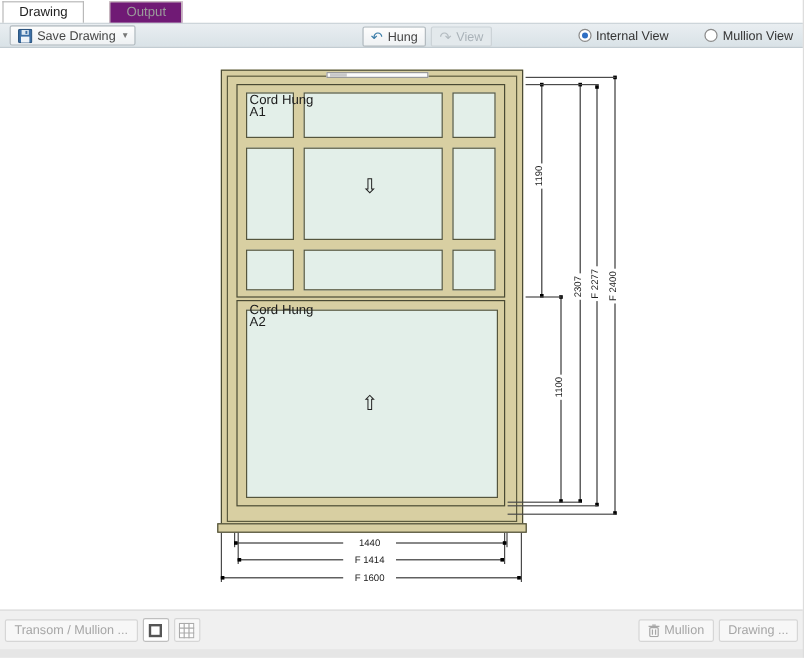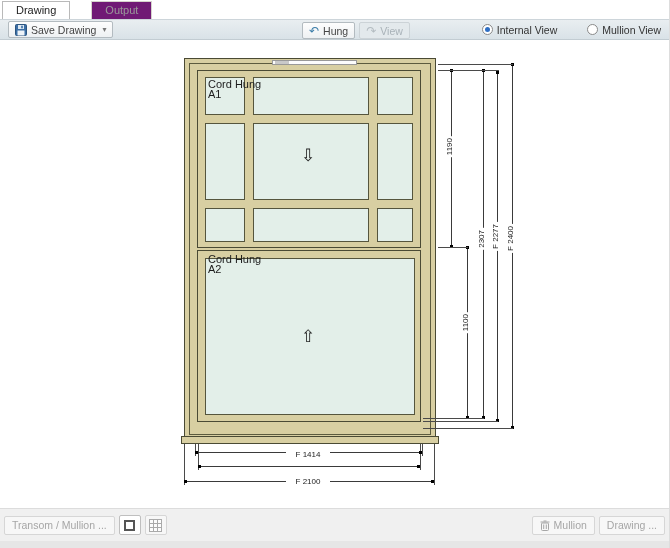--- a/index.html
+++ b/index.html
@@ -169,22 +169,22 @@
     <div class="abs dl v" style="left:198px;top:404px;height:26px;"></div>
     <div class="abs dl v" style="left:420px;top:404px;height:26px;"></div>
     <div class="abs dl v" style="left:184px;top:404px;height:41px;"></div>
     <div class="abs dl v" style="left:434px;top:404px;height:41px;"></div>
 
     <div class="abs dl h mark" style="left:195px;top:412px;width:227px;"></div>
     <div class="abs dl h mark" style="left:198px;top:426px;width:222px;"></div>
     <div class="abs dl h mark" style="left:184px;top:441px;width:250px;"></div>
 
     <div class="abs dim-label hor" style="left:286px;top:408px;">1440</div>
-    <div class="abs dim-label hor" style="left:286px;top:410px;">F 1414</div>
-    <div class="abs dim-label hor" style="left:286px;top:437px;">F 2100</div>
+    <div class="abs dim-label hor" style="left:286px;top:422px;">F 1414</div>
+    <div class="abs dim-label hor" style="left:286px;top:437px;">F 1600</div>
   </div>
 
   <div class="bottombar">
     <div class="bbtn">
       <span>Transom / Mullion ...</span>
     </div>
     <div class="bbtn iconbtn first">
       <span class="sq-icon"></span>
     </div>
     <div class="bbtn iconbtn">

